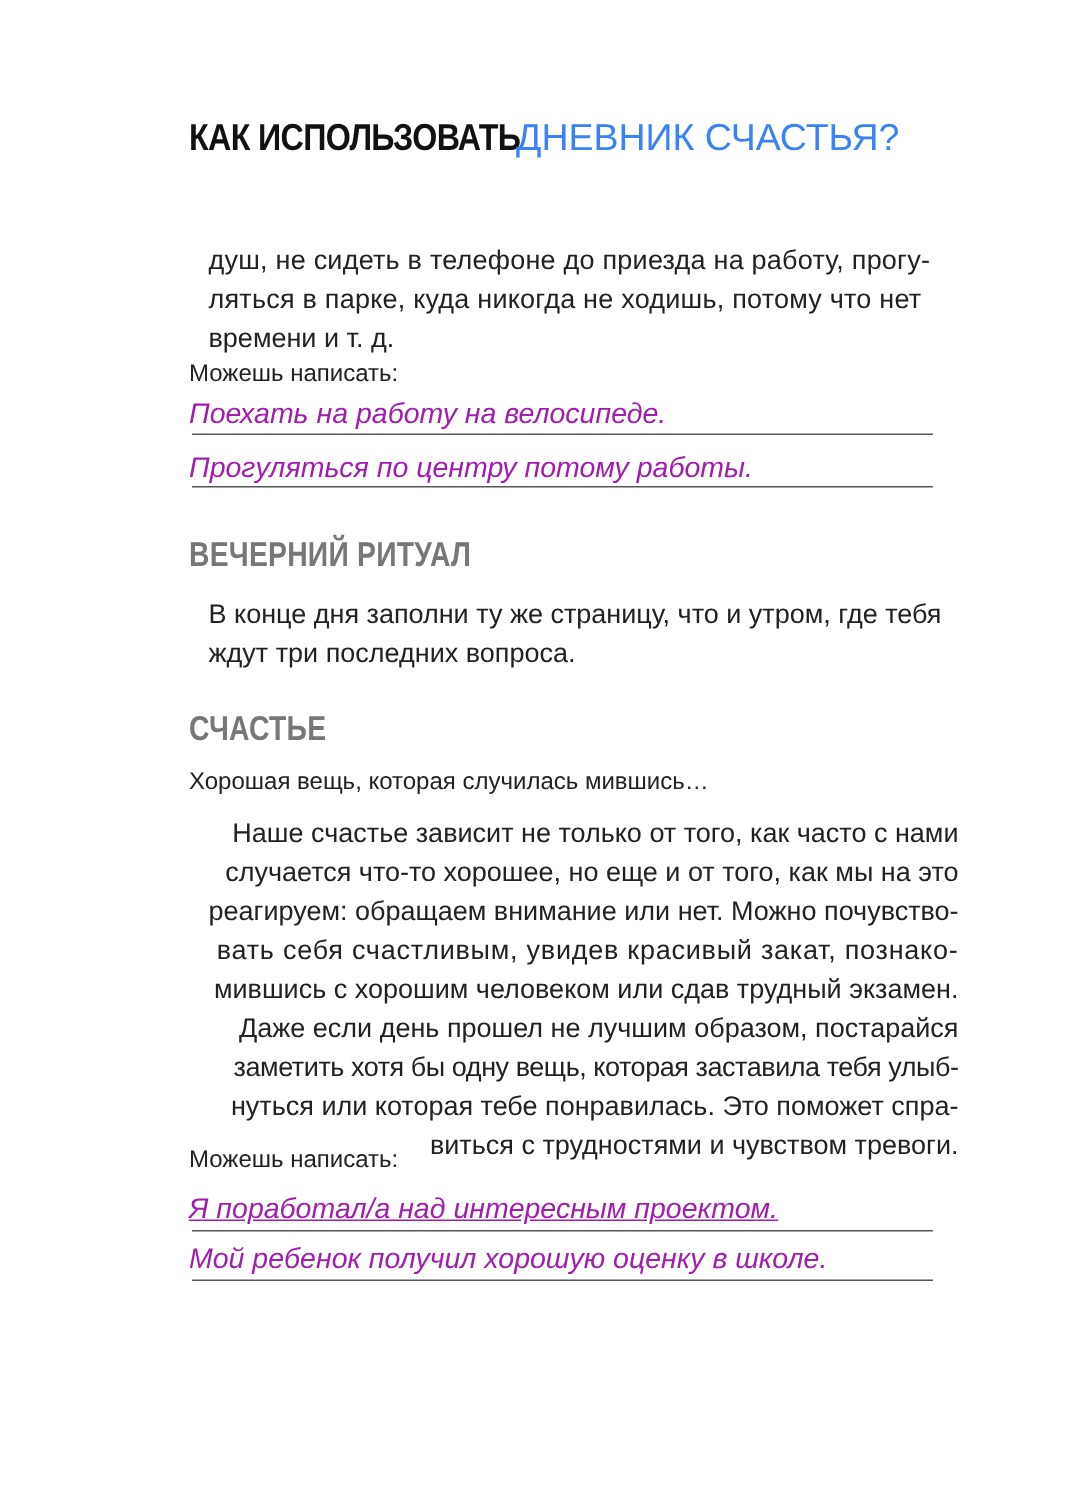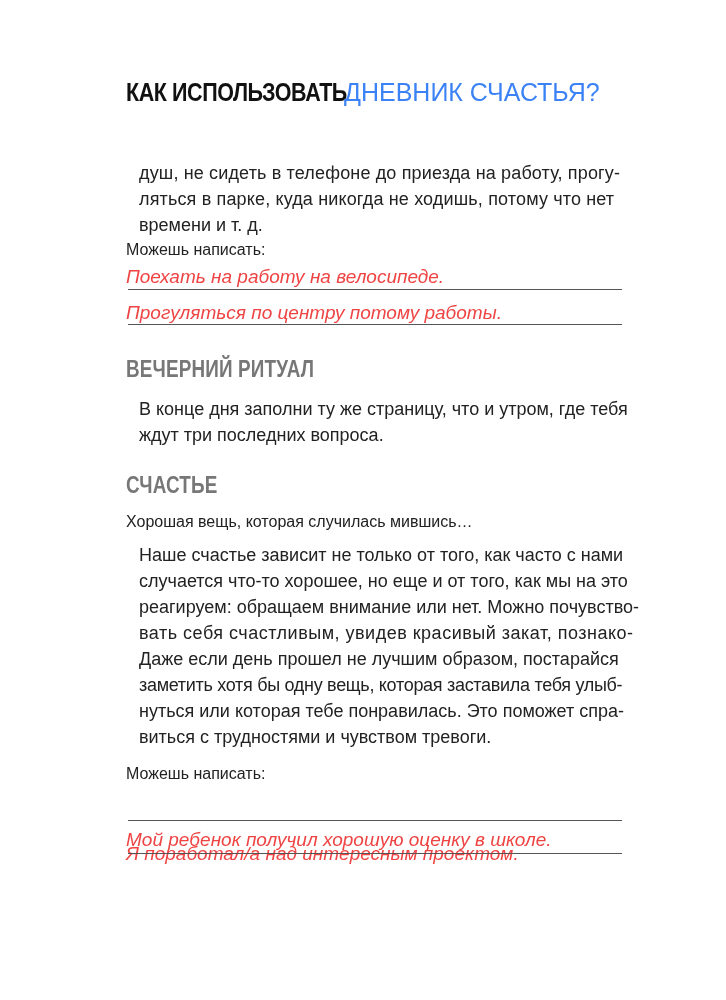--- a/index.html
+++ b/index.html
@@ -3,21 +3,21 @@
 <meta charset="utf-8">
 <style>
   html, body { margin:0; padding:0; background:#ffffff; }
   body { width:726px; height:1000px; position:relative; overflow:hidden;
          font-family:"Liberation Sans", sans-serif; color:#1f1f1f; }
   .page-title { position:absolute; left:126px; top:78px; font-size:25px; letter-spacing:0px; white-space:nowrap;text-align:center; }
   .title-bold { font-weight:bold; color:#111; transform:scaleX(0.86); display:inline-block; transform-origin:left; letter-spacing:-0.5px; }
   .title-light { font-weight:normal; color:#3b82f6; position:absolute; left:218px; top:0; }
   .para { position:absolute; left:139px; width:500px; font-size:18px; line-height:26px; color:#222; }
   .lbl { position:absolute; left:126px; font-size:16px; color:#222; }
-  .example { position:absolute; left:126px; font-size:19px; font-style:italic; color:#ef4444; }
+  .example { position:absolute; left:126px; font-size:19px; font-style:italic; color:#a21caf; }
   .rule { position:absolute; left:128px; width:494px; height:0; border-top:1.6px solid #555; }
   .section-heading { position:absolute; left:126px; font-size:23px; font-weight:bold; color:#777;
                      transform:scaleX(0.82); transform-origin:left; white-space:nowrap; letter-spacing:0.2px; }
   .line { display:block; white-space:nowrap; }
 </style>
 </head>
 <body>
 
 <div class="page-title">
   <span class="title-bold">КАК ИСПОЛЬЗОВАТЬ</span>
@@ -38,28 +38,29 @@
 
 <div class="section-heading" style="top:356px;">ВЕЧЕРНИЙ РИТУАЛ</div>
 <div class="para" style="top:396px;">
   <span class="line">В конце дня заполни ту же страницу, что и утром, где тебя</span>
   <span class="line">ждут три последних вопроса.</span>
 </div>
 
 <div class="section-heading" style="top:472px;">СЧАСТЬЕ</div>
 <div class="lbl" style="top:513px;">Хорошая вещь, которая случилась мившись…</div>
 
-<div class="para" style="top:542px;">
+<div class="para" style="top:542px;text-align:right;">
   <span class="line">Наше счастье зависит не только от того, как часто с нами</span>
   <span class="line">случается что-то хорошее, но еще и от того, как мы на это</span>
   <span class="line">реагируем: обращаем внимание или нет. Можно почувство-</span>
   <span class="line" style="letter-spacing:0.5px">вать себя счастливым, увидев красивый закат, познако-</span>
+  <span class="line">мившись с хорошим человеком или сдав трудный экзамен.</span>
   <span class="line">Даже если день прошел не лучшим образом, постарайся</span>
   <span class="line" style="letter-spacing:-0.3px">заметить хотя бы одну вещь, которая заставила тебя улыб-</span>
   <span class="line">нуться или которая тебе понравилась. Это поможет спра-</span>
   <span class="line">виться с трудностями и чувством тревоги.</span>
 </div>
 
 <div class="lbl" style="top:765px;">Можешь написать:</div>
-<div class="example" style="top:843px;">Я поработал/а над интересным проектом.</div>
+<div class="example" style="top:796px;text-decoration:underline;">Я поработал/а над интересным проектом.</div>
 <div class="rule" style="top:820px;"></div>
 <div class="example" style="top:829px;">Мой ребенок получил хорошую оценку в школе.</div>
 <div class="rule" style="top:853px;"></div>
 
 </body></html>

